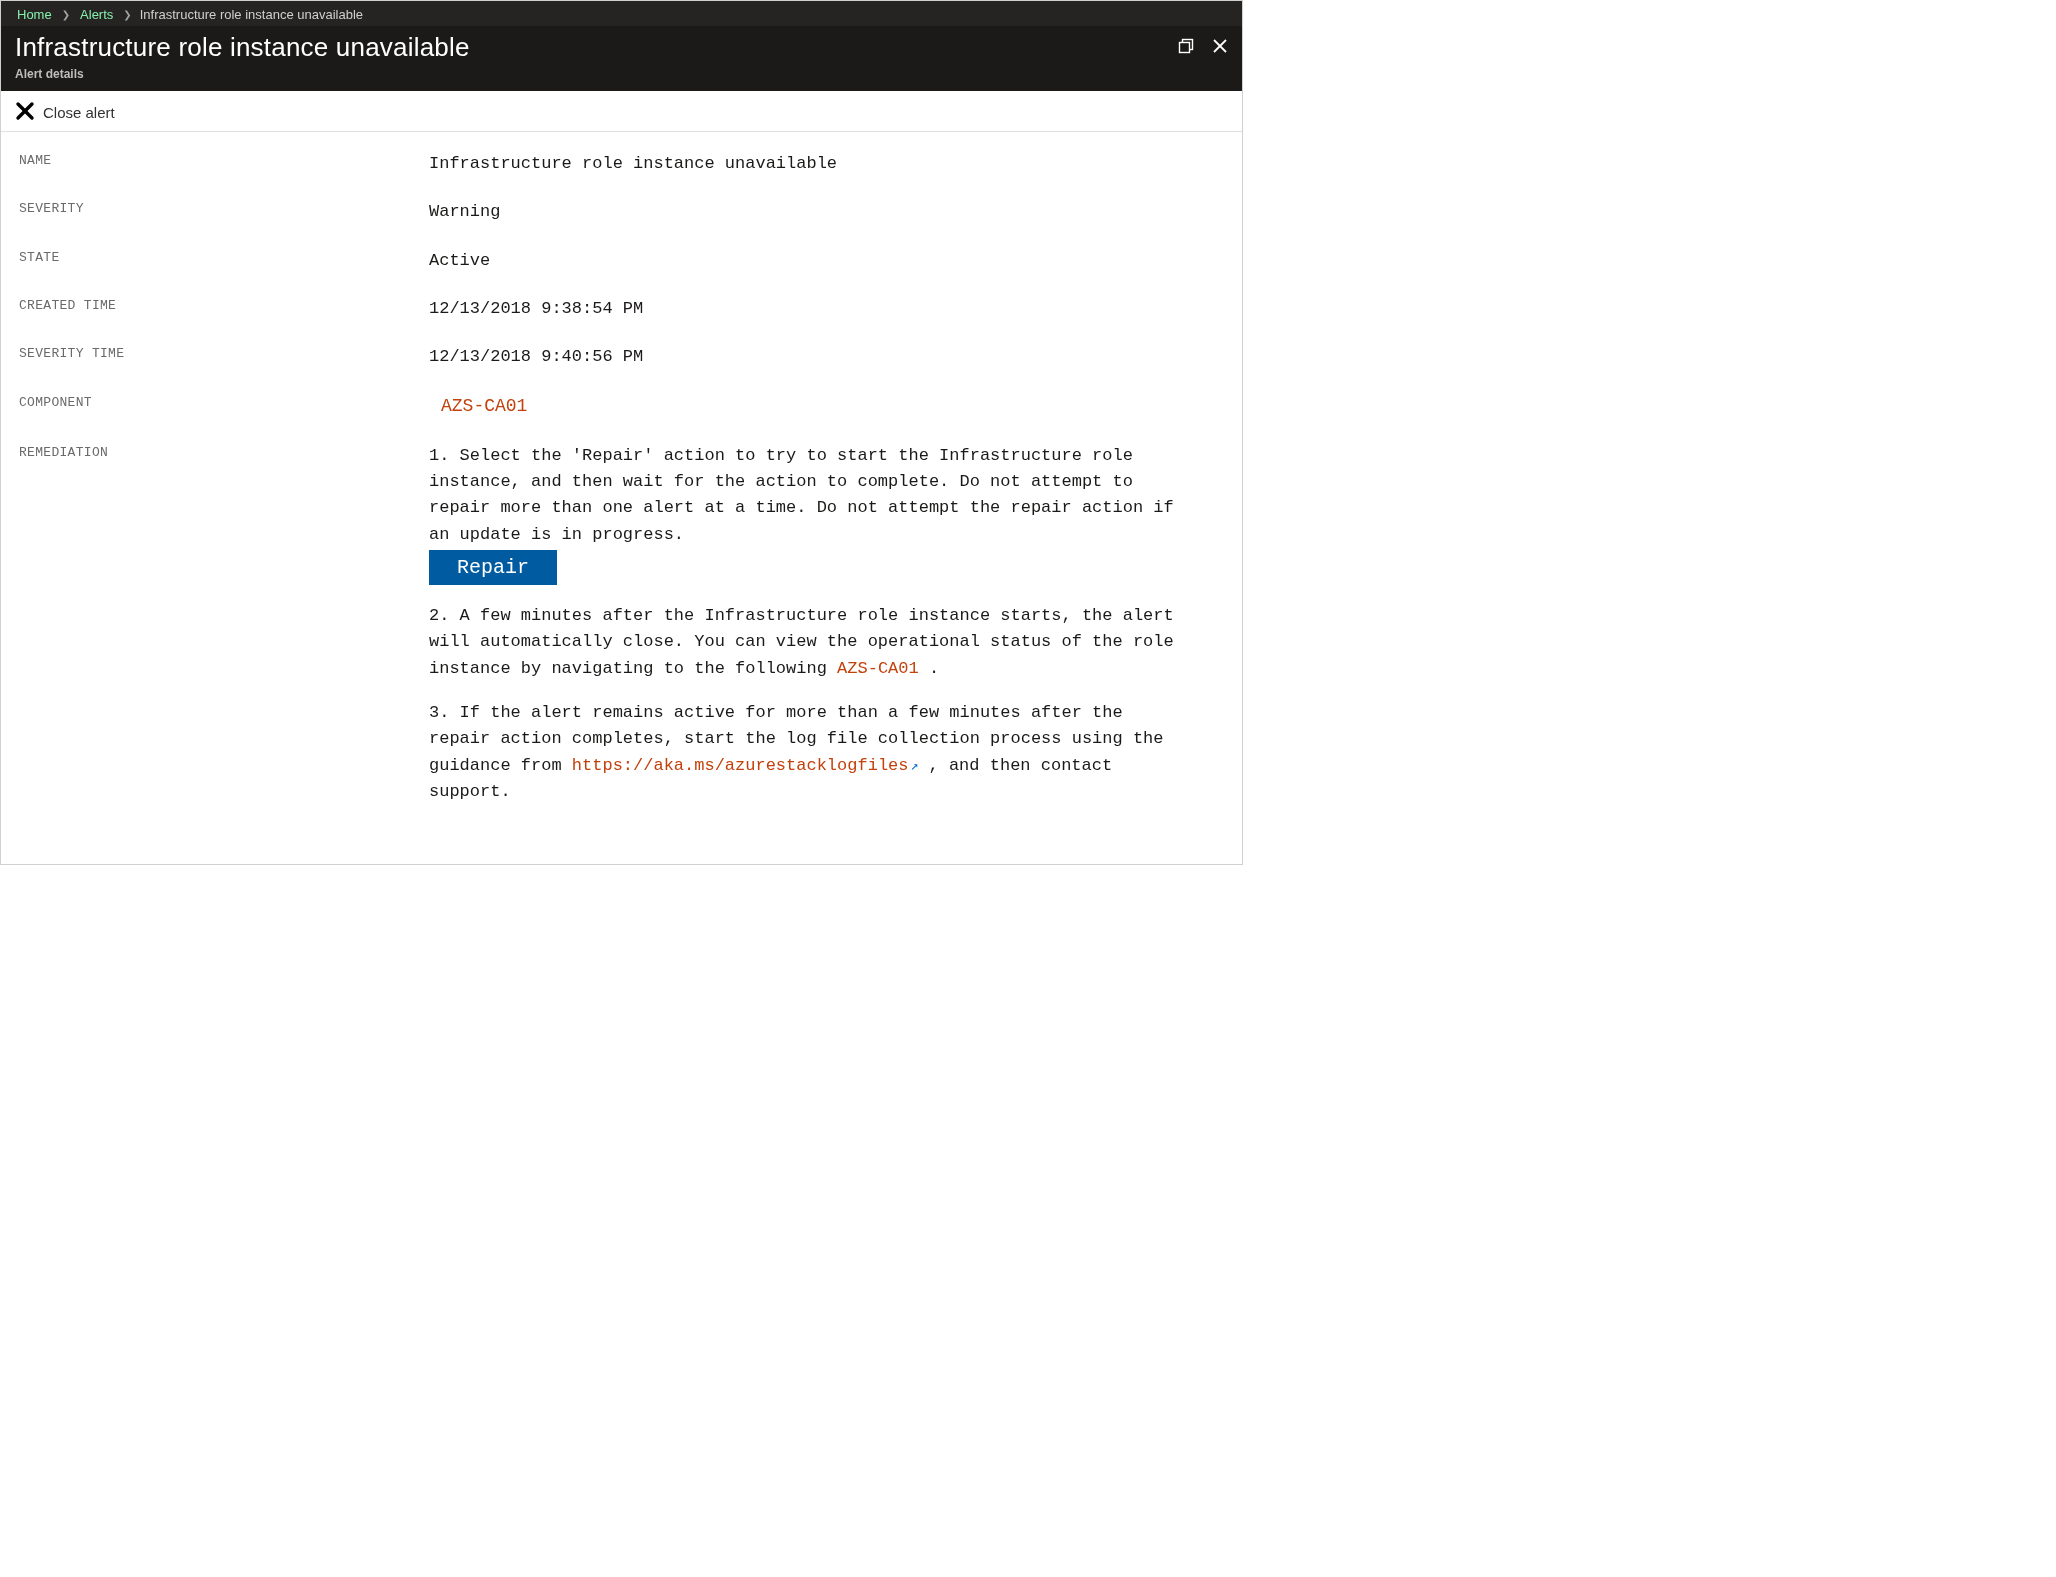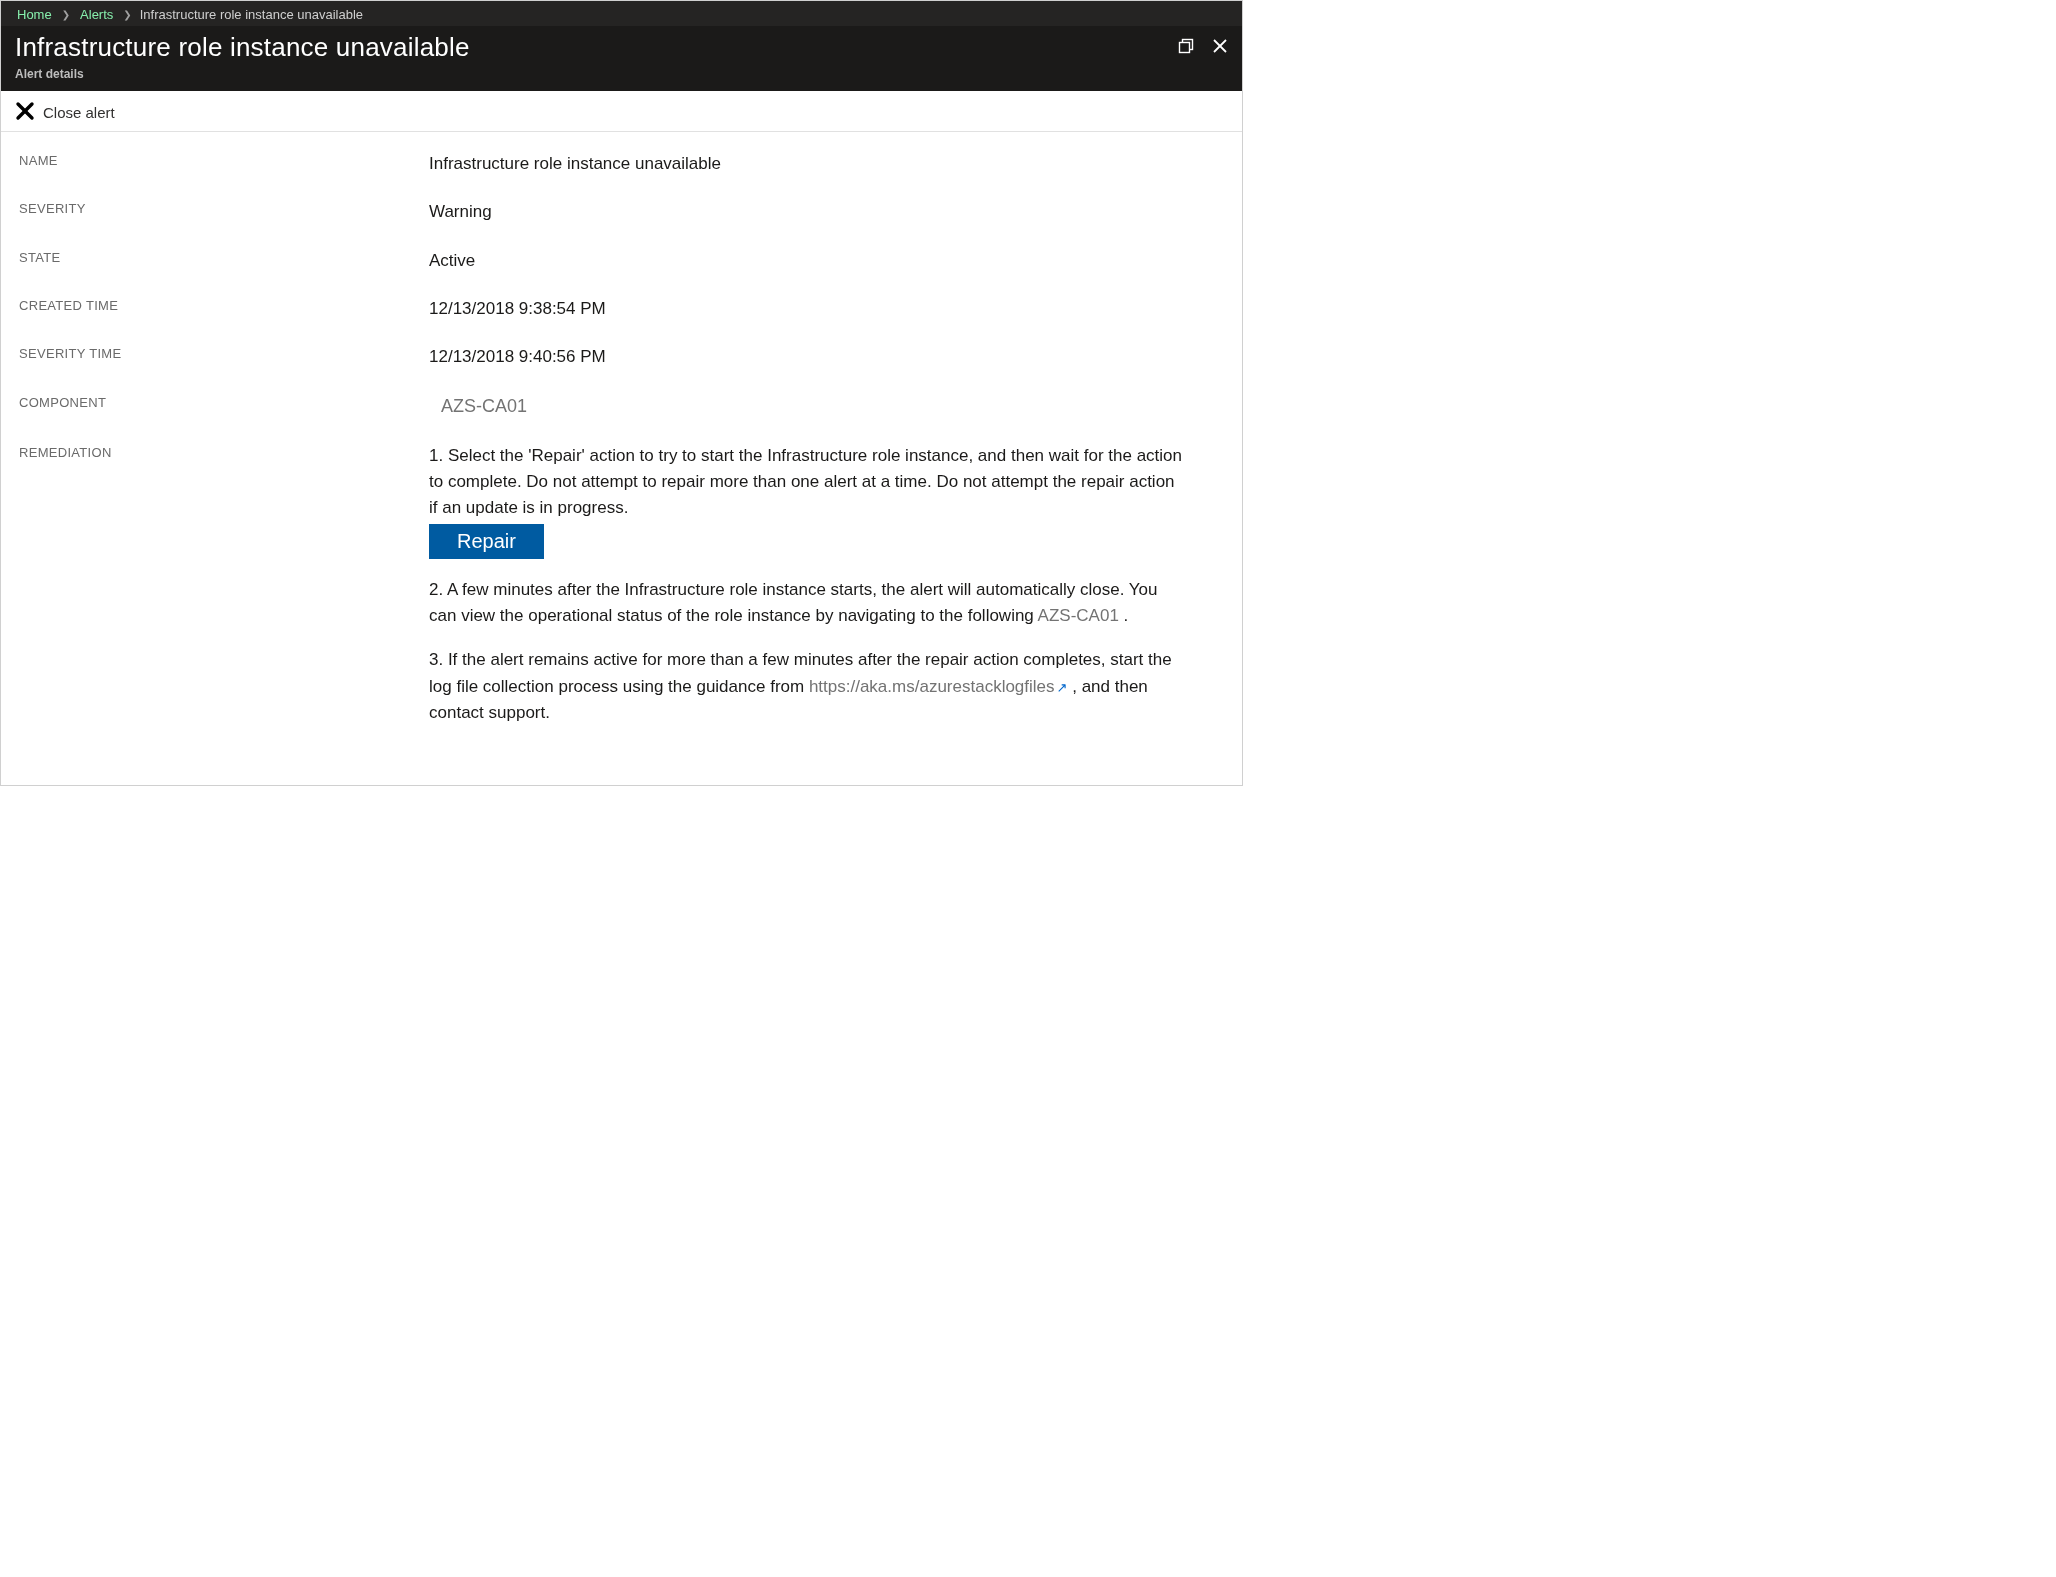--- a/index.html
+++ b/index.html
@@ -78,37 +78,38 @@
     color: #323130;
   }
   .toolbar-btn svg { display:block; }
 
   .content {
     padding: 8px 18px 30px 18px;
   }
   .row {
     display: flex;
     padding: 11px 0;
+    font-family: Liberation Mono, monospace;
   }
   .row .label {
     flex: 0 0 410px;
     font-size: 13px;
     color: #6a6a6a;
     letter-spacing: .3px;
     padding-top: 2px;
   }
   .row .value {
     flex: 1;
     font-size: 17px;
     color: #1b1a19;
     line-height: 1.55;
     padding-right: 40px;
   }
   .value a, .link {
-    color: #737373;
+    color: #c2410c;
     text-decoration: none;
   }
   .component-link {
     margin-left: 12px;
     font-size: 18px;
   }
   .remediation-block p {
     margin-bottom: 18px;
   }
   .btn-primary {

